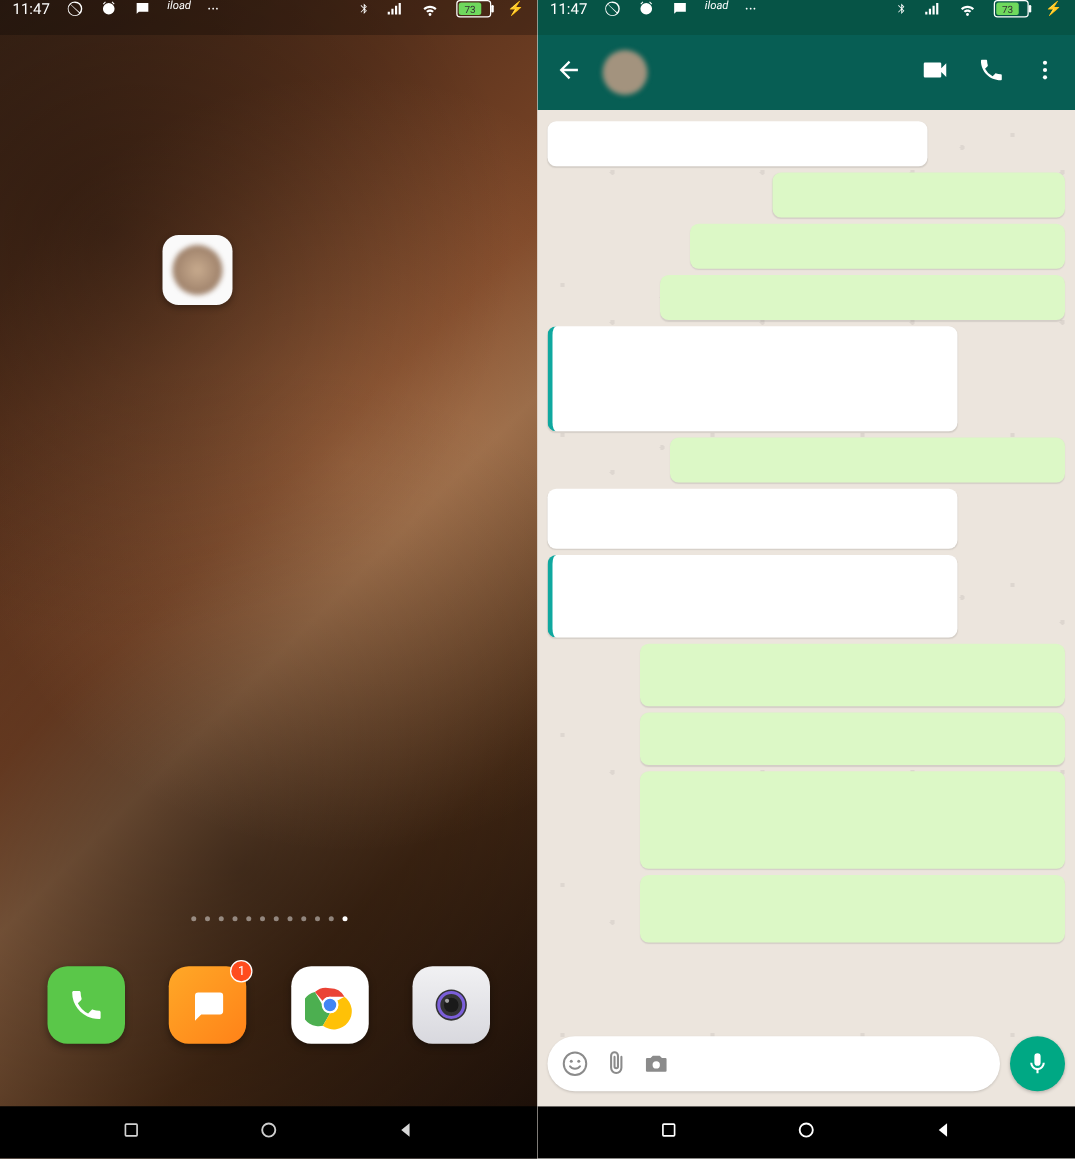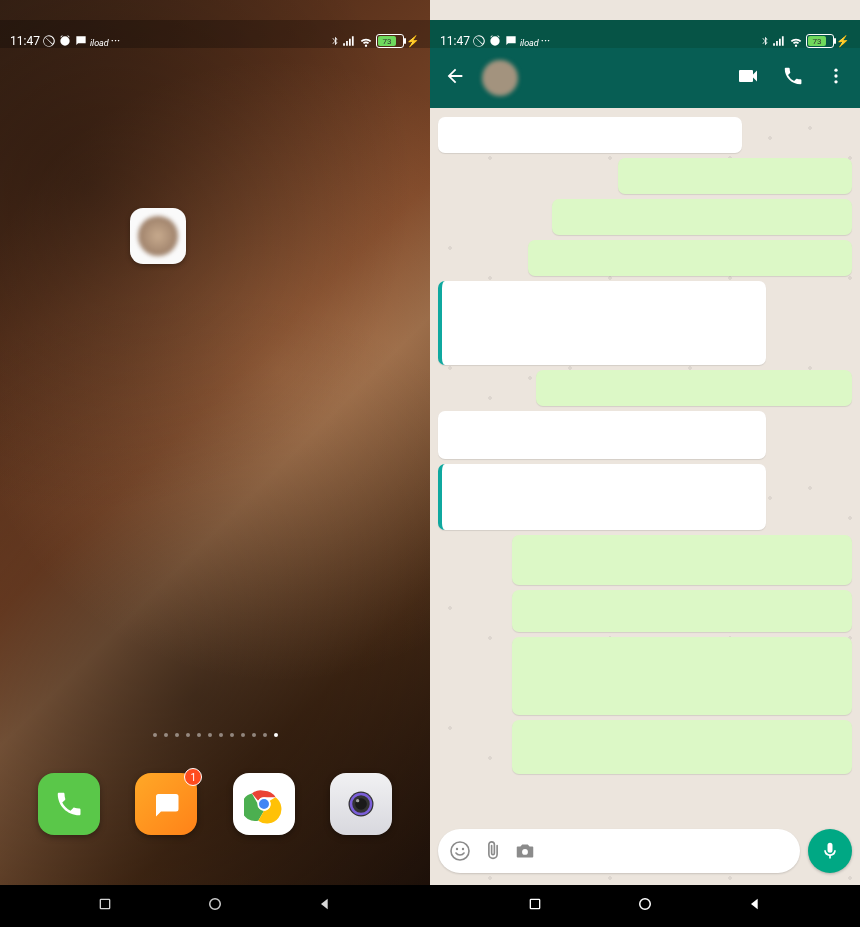--- a/index.html
+++ b/index.html
@@ -16,26 +16,25 @@
     position: relative;
     display: flex;
     flex-direction: column;
     overflow: hidden;
   }
 
   
   .status-bar {
     height: 28px;
     display: flex;
-    align-items: flex-end;
+    align-items: flex-start;
     padding: 0 10px;
     font-size: 12px;
-    gap: 2px;
+    gap: 13px;
     color: #fff;
-    margin-top: 20px;
   }
   .status-bar .spacer { flex: 1; }
   .status-bar svg { fill: currentColor; }
   .battery {
     display: inline-flex;
     align-items: center;
     border: 1px solid currentColor;
     border-radius: 3px;
     height: 14px;
     width: 28px;

